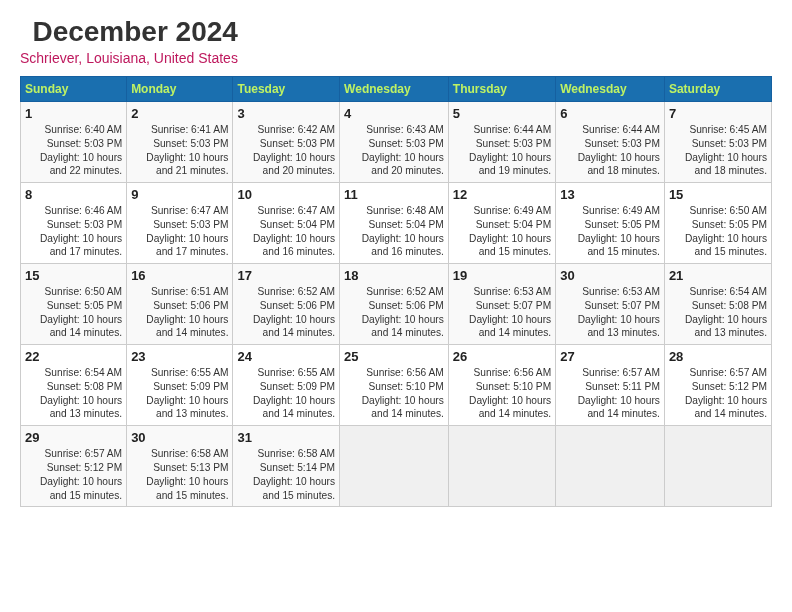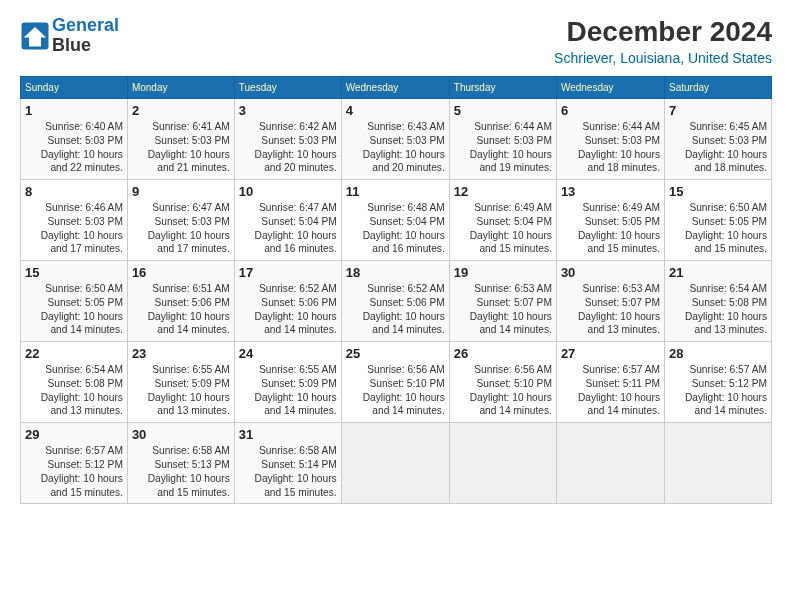--- a/index.html
+++ b/index.html
@@ -42,35 +42,35 @@
       text-align: right;
     }
     .month-title {
       font-size: 28px;
       font-weight: bold;
       color: #333;
       text-align: right;
     }
     .location {
       font-size: 14px;
-      color: #0369a1;
+      color: #be185d;
       margin-top: 2px;
     }
     .calendar {
       width: 100%;
       border-collapse: collapse;
       font-size: 11px;
     }
     .calendar thead th {
       background: #1a6faf;
-      color: #fef9c3;
+      color: #bef264;
       padding: 5px 4px;
       text-align: left;
-      font-size: 10px;
-      font-weight: normal;
+      font-size: 12px;
+      font-weight: bold;
       border: 1px solid #1560a0;
     }
     .calendar tbody td {
       border: 1px solid #ccc;
       padding: 4px 4px;
       vertical-align: top;
       width: 113px;
       height: 80px;
       background: #fff;
     }
@@ -95,31 +95,20 @@
     }
     .empty-cell {
       background: #f0f0f0 !important;
     }
   </style>
 </head>
 <body>
 
 <div class="page">
   <div class="header-area">
-    <div class="logo">
-      <svg class="logo-icon" viewBox="0 0 40 40">
-        <rect x="2" y="2" width="36" height="36" rx="4" fill="#1a6faf"></rect>
-        <polygon points="20,8 35,22 28,22 28,34 12,34 12,22 5,22" fill="white"></polygon>
-        <polygon points="30,10 38,18 34,14" fill="#5bb8f5"></polygon>
-      </svg>
-      <div class="logo-text">
-        <span class="blue">General</span><br>
-        <span>Blue</span>
-      </div>
-    </div>
     <div class="title-block">
       <div class="month-title">December 2024</div>
       <div class="location">Schriever, Louisiana, United States</div>
     </div>
   </div>
 
   <table class="calendar">
     <thead>
       <tr>
         <th>Sunday</th>

